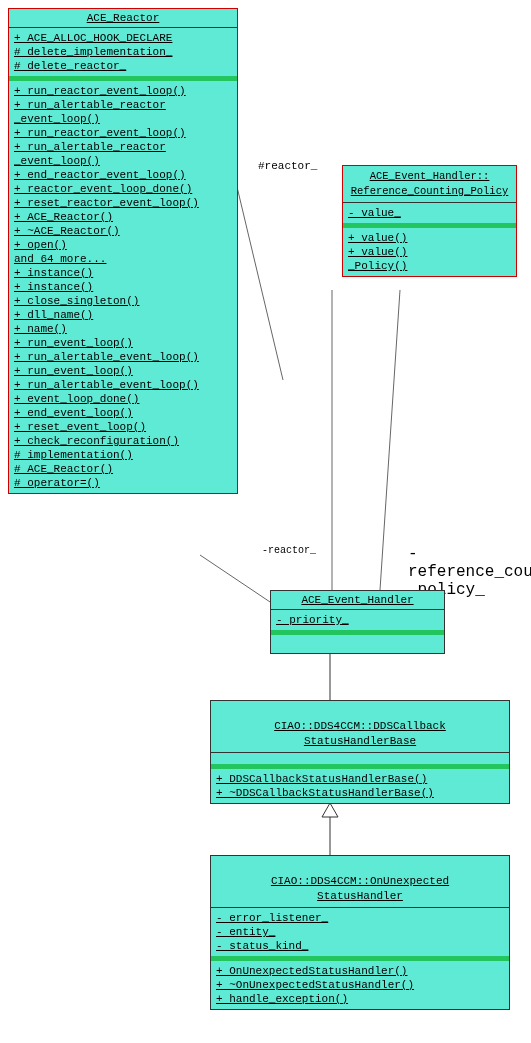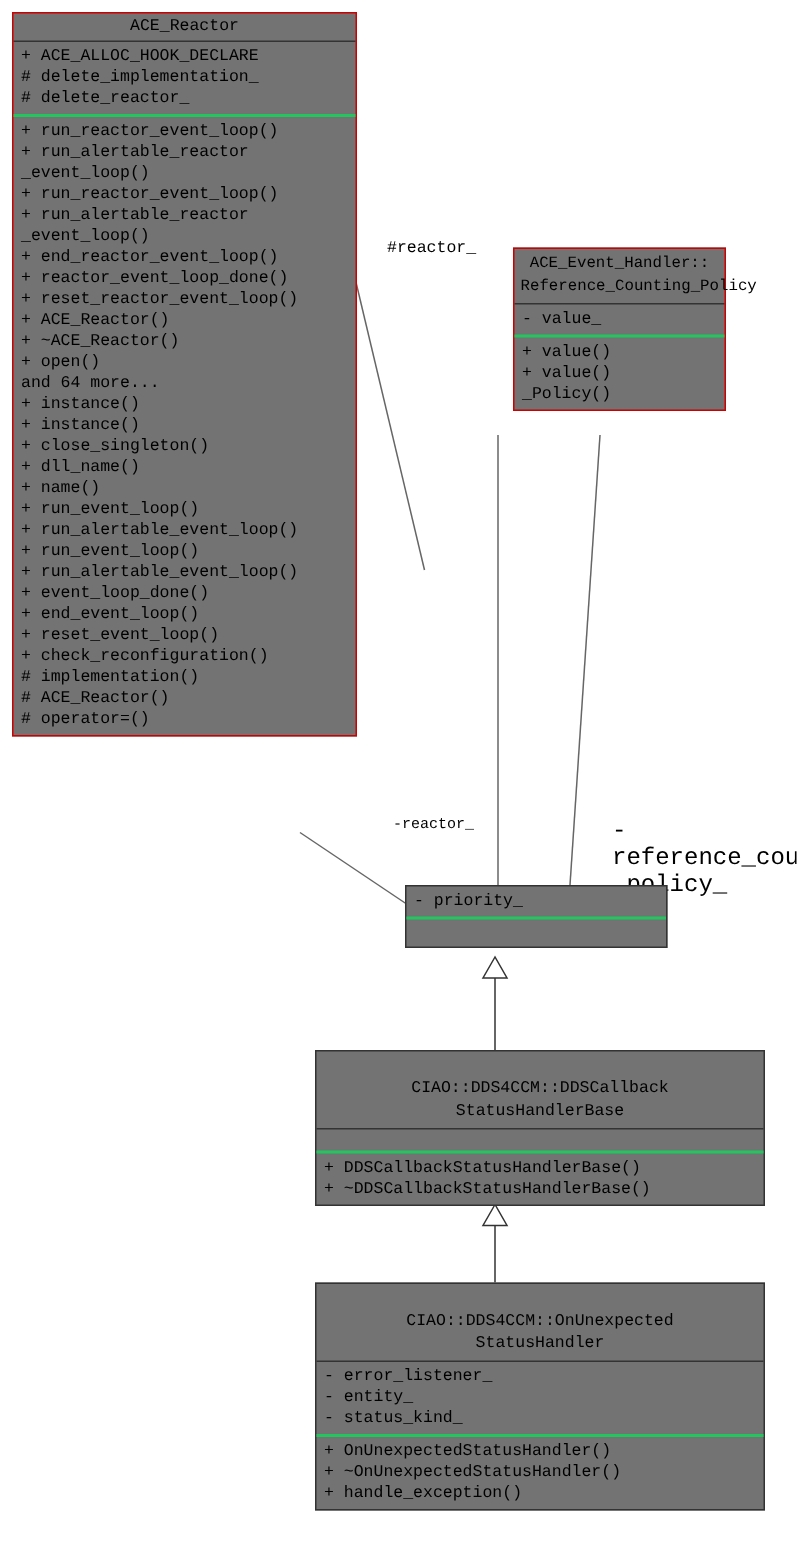--- a/index.html
+++ b/index.html
@@ -13,34 +13,35 @@
       overflow-x: hidden;
     }
     .diagram-container {
       position: relative;
       width: 531px;
       height: 1043px;
     }
     .uml-box {
       position: absolute;
       border: 1px solid #cc0000;
-      background: #737373;
+      background: #5eead4;
+      text-decoration: underline;
     }
     .uml-box.black-border {
       border: 1px solid #333333;
     }
     .uml-box-title {
       text-align: center;
       padding: 3px 4px;
       border-bottom: 1px solid #333333;
       font-weight: normal;
     }
     .uml-section {
       padding: 3px 5px;
-      border-bottom: 2px solid #22c55e;
+      border-bottom: 5px solid #22c55e;
       min-height: 14px;
     }
     .uml-section:last-child {
       border-bottom: none;
     }
     .uml-line {
       line-height: 14px;
       white-space: nowrap;
     }
     svg.connectors {
@@ -108,41 +109,42 @@
       <div class="uml-line">+ reset_event_loop()</div>
       <div class="uml-line">+ check_reconfiguration()</div>
       <div class="uml-line"># implementation()</div>
       <div class="uml-line"># ACE_Reactor()</div>
       <div class="uml-line"># operator=()</div>
     </div>
   </div>
 
   <div style="position:absolute; left:258px; top:160px; font-size:11px; font-family:'Courier New',monospace;">#reactor_</div>
 
-  <div class="uml-box" style="left:342px; top:165px; width:142px;">
+  <div class="uml-box" style="left:342px; top:165px; width:175px;">
     <div class="uml-box-title" style="font-size:10.5px; line-height:15px;">
       <span style="white-space:pre-line;">ACE_Event_Handler::
 Reference_Counting_Policy</span>
     </div>
     <div class="uml-section">
       <div class="uml-line">- value_</div>
     </div>
     <div class="uml-section">
       <div class="uml-line">+ value()</div>
       <div class="uml-line">+ value()</div>
       <div class="uml-line">  _Policy()</div>
     </div>
   </div>
 
   <div style="position:absolute; left:262px; top:545px; font-size:10px; font-family:'Courier New',monospace;">-reactor_</div>
 
   <div style="position:absolute; left:408px; top:545px; font-size:16px; font-family:Liberation Mono, monospace; white-space:pre-line;">-reference_counting
 _policy_</div>
 
   <div class="uml-box black-border" style="left:270px; top:590px; width:175px;">
+    <div class="uml-box-title">ACE_Event_Handler</div>
     <div class="uml-section">
       <div class="uml-line">- priority_</div>
     </div>
     <div class="uml-section" style="min-height:18px;">
     </div>
   </div>
 
   <div class="uml-box black-border" style="left:210px; top:700px; width:300px;">
     <div class="uml-box-title" style="white-space:pre-line; line-height:15px;">
       <span>CIAO::DDS4CCM::DDSCallback

